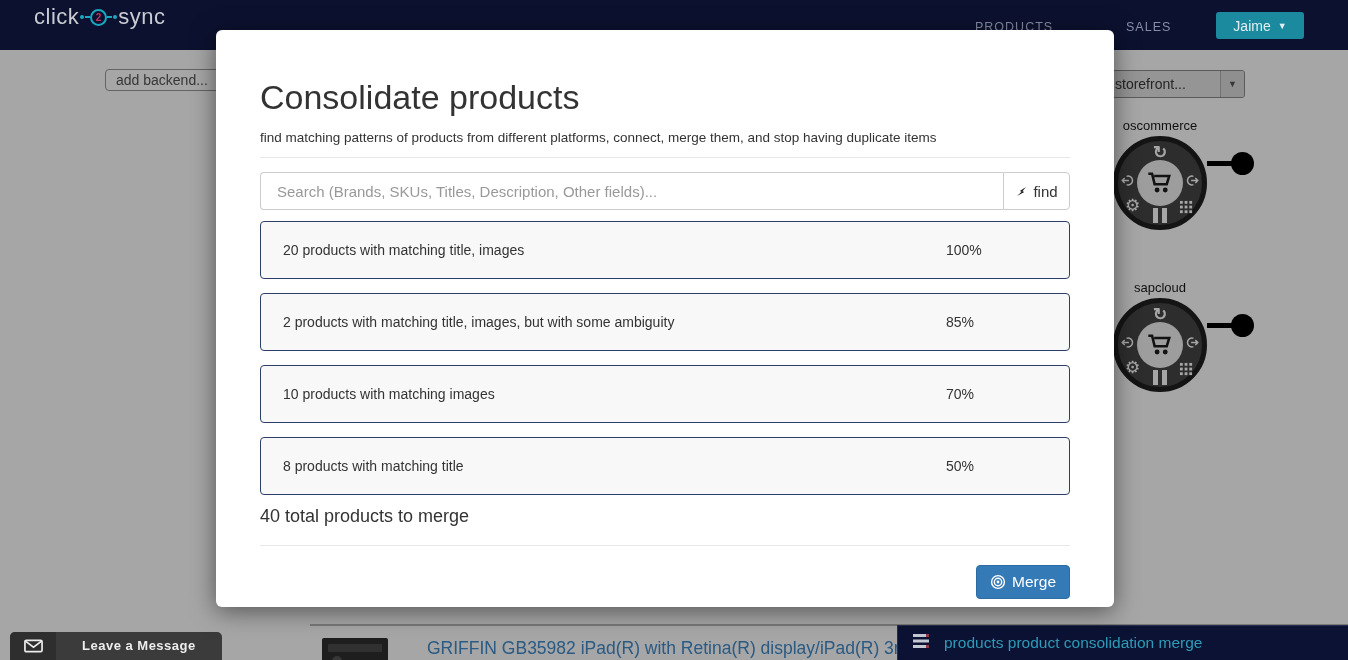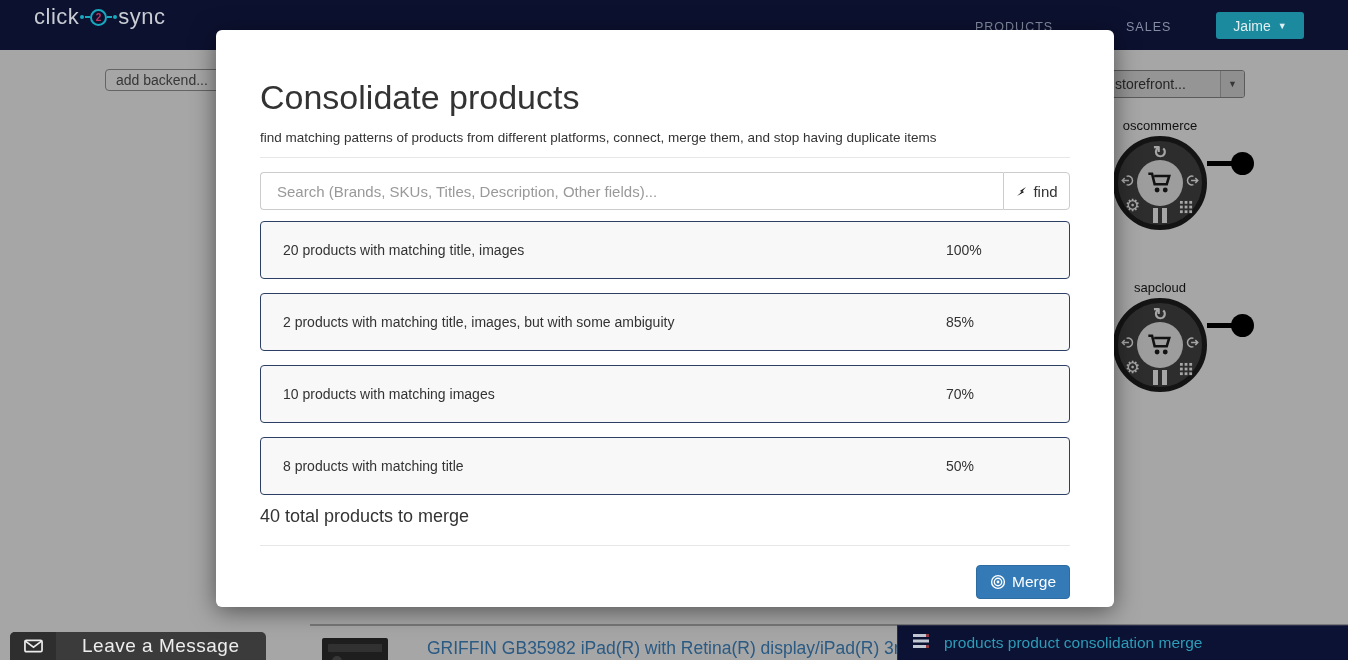--- a/index.html
+++ b/index.html
@@ -79,21 +79,21 @@
   
   .backdrop { position:fixed; left:0; top:50px; width:1348px; height:610px;
     background:rgba(0,0,0,0.35); z-index:10; }
 
   
   .chat-btn { position:fixed; left:10px; top:632px; height:28px; z-index:30;
     background:#3b3b3b; border-radius:5px 5px 0 0; display:flex; align-items:stretch;
     cursor:pointer; }
   .chat-ico { width:46px; background:#2e2e2e; border-radius:5px 0 0 0; display:flex;
     align-items:center; justify-content:center; }
-  .chat-label { color:#ededed; font-size:19px; font-weight:normal; line-height:28px;
+  .chat-label { color:#ededed; font-size:13px; font-weight:bold; line-height:28px;
     padding:0 26px; letter-spacing:.5px; }
   .toast { position:fixed; left:897px; top:625px; width:451px; height:35px; z-index:30;
     background:#0b1233; border-top:1px solid rgba(255,255,255,.12);
     border-left:1px solid rgba(255,255,255,.12); display:flex; align-items:center;
     padding-left:15px; gap:13px; cursor:pointer; }
   .toast-text { color:#2d9cb8; font-size:15.5px; }
 
   
   .modal { position:fixed; left:216px; top:30px; width:898px; height:577px;
     background:#fff; border-radius:6px; z-index:100;

